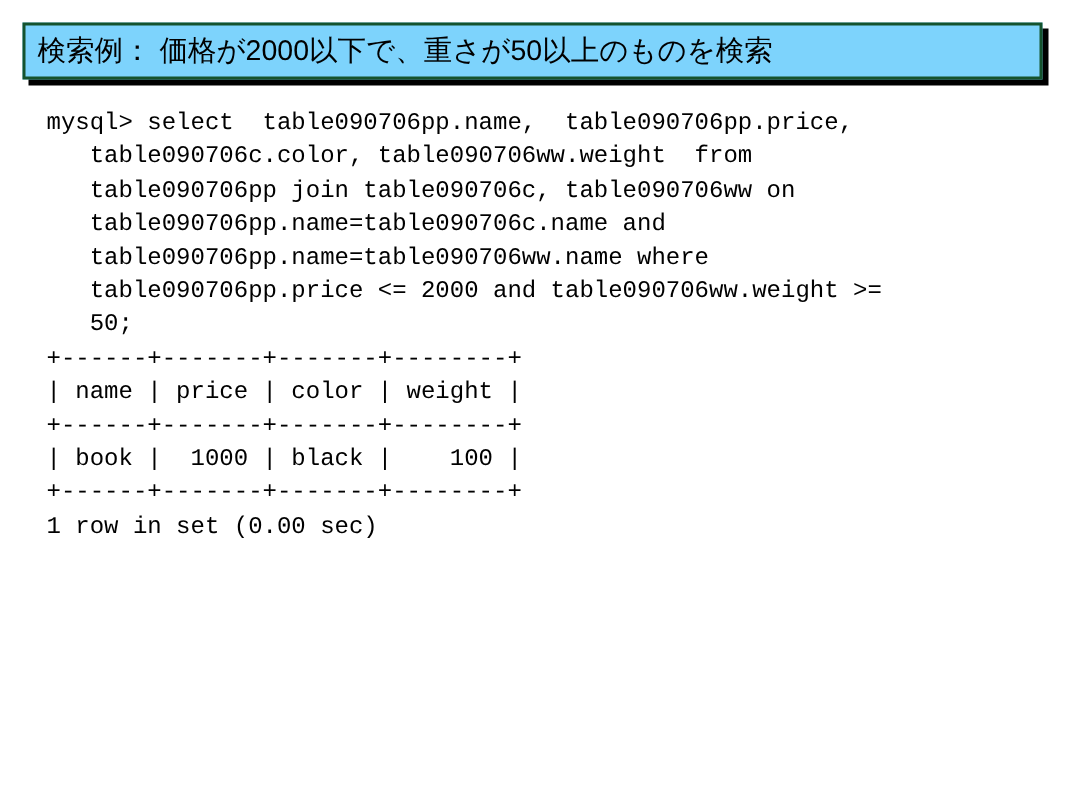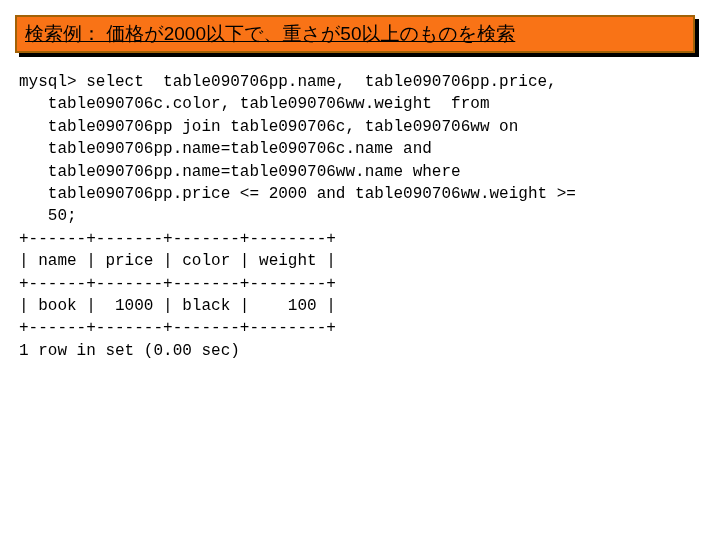--- a/index.html
+++ b/index.html
@@ -5,39 +5,38 @@
   body {
     margin: 0;
     padding: 15px;
     background: #fff;
     font-family: sans-serif;
     width: 720px;
     height: 540px;
     box-sizing: border-box;
   }
   .title-box {
-    border: 2px solid #a16207;
+    border: 2px solid #14532d;
     box-shadow: 4px 4px 0 #000;
     padding: 4px 8px;
     margin-bottom: 18px;
-    background: #f97316;
+    background: #7dd3fc;
     display: inline-block;
     width: 660px;
-    text-decoration: underline;
   }
   .title-box span {
     font-size: 19px;
     font-family: "MS Gothic", "Hiragino Sans", sans-serif;
   }
   .code-block {
     font-family: "Courier New", monospace;
     font-size: 16px;
     line-height: 1.4;
     white-space: pre;
-    margin-left: 4px;
+    margin-left: 16px;
   }
 </style>
 </head>
 <body>
 
 
 
 <div class="title-box">
   <span>検索例： 価格が2000以下で、重さが50以上のものを検索</span>
 </div>

